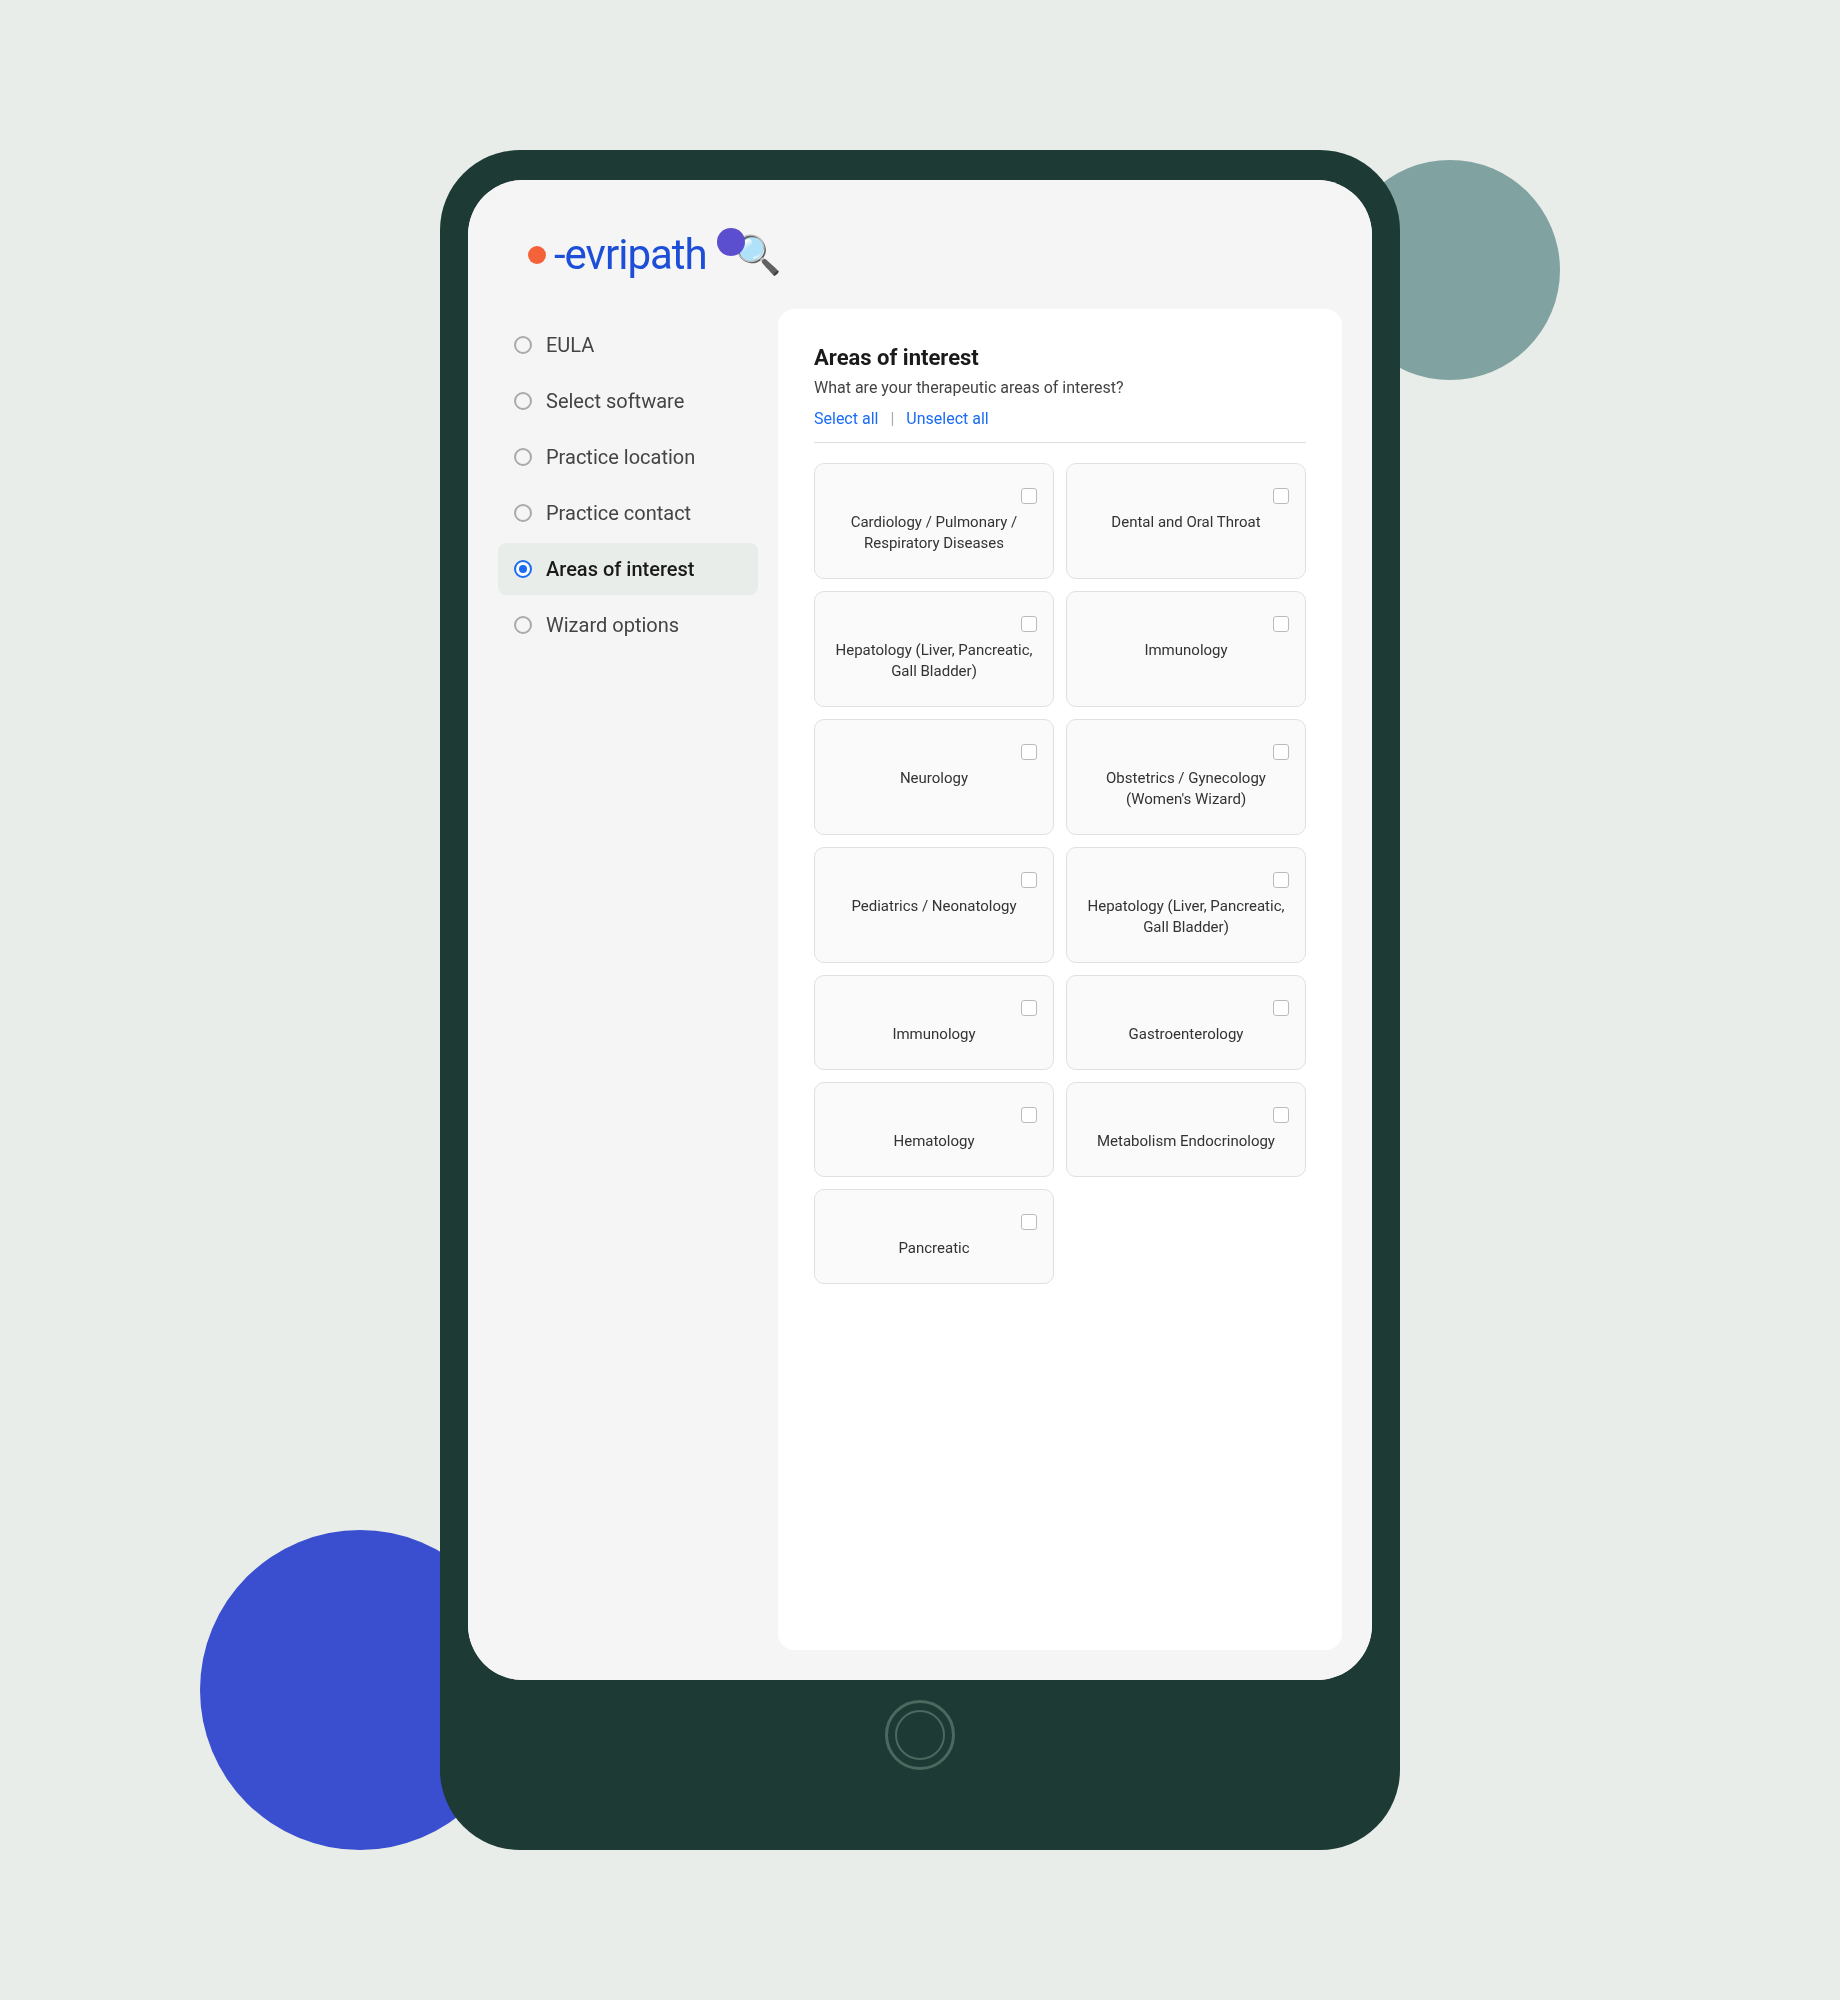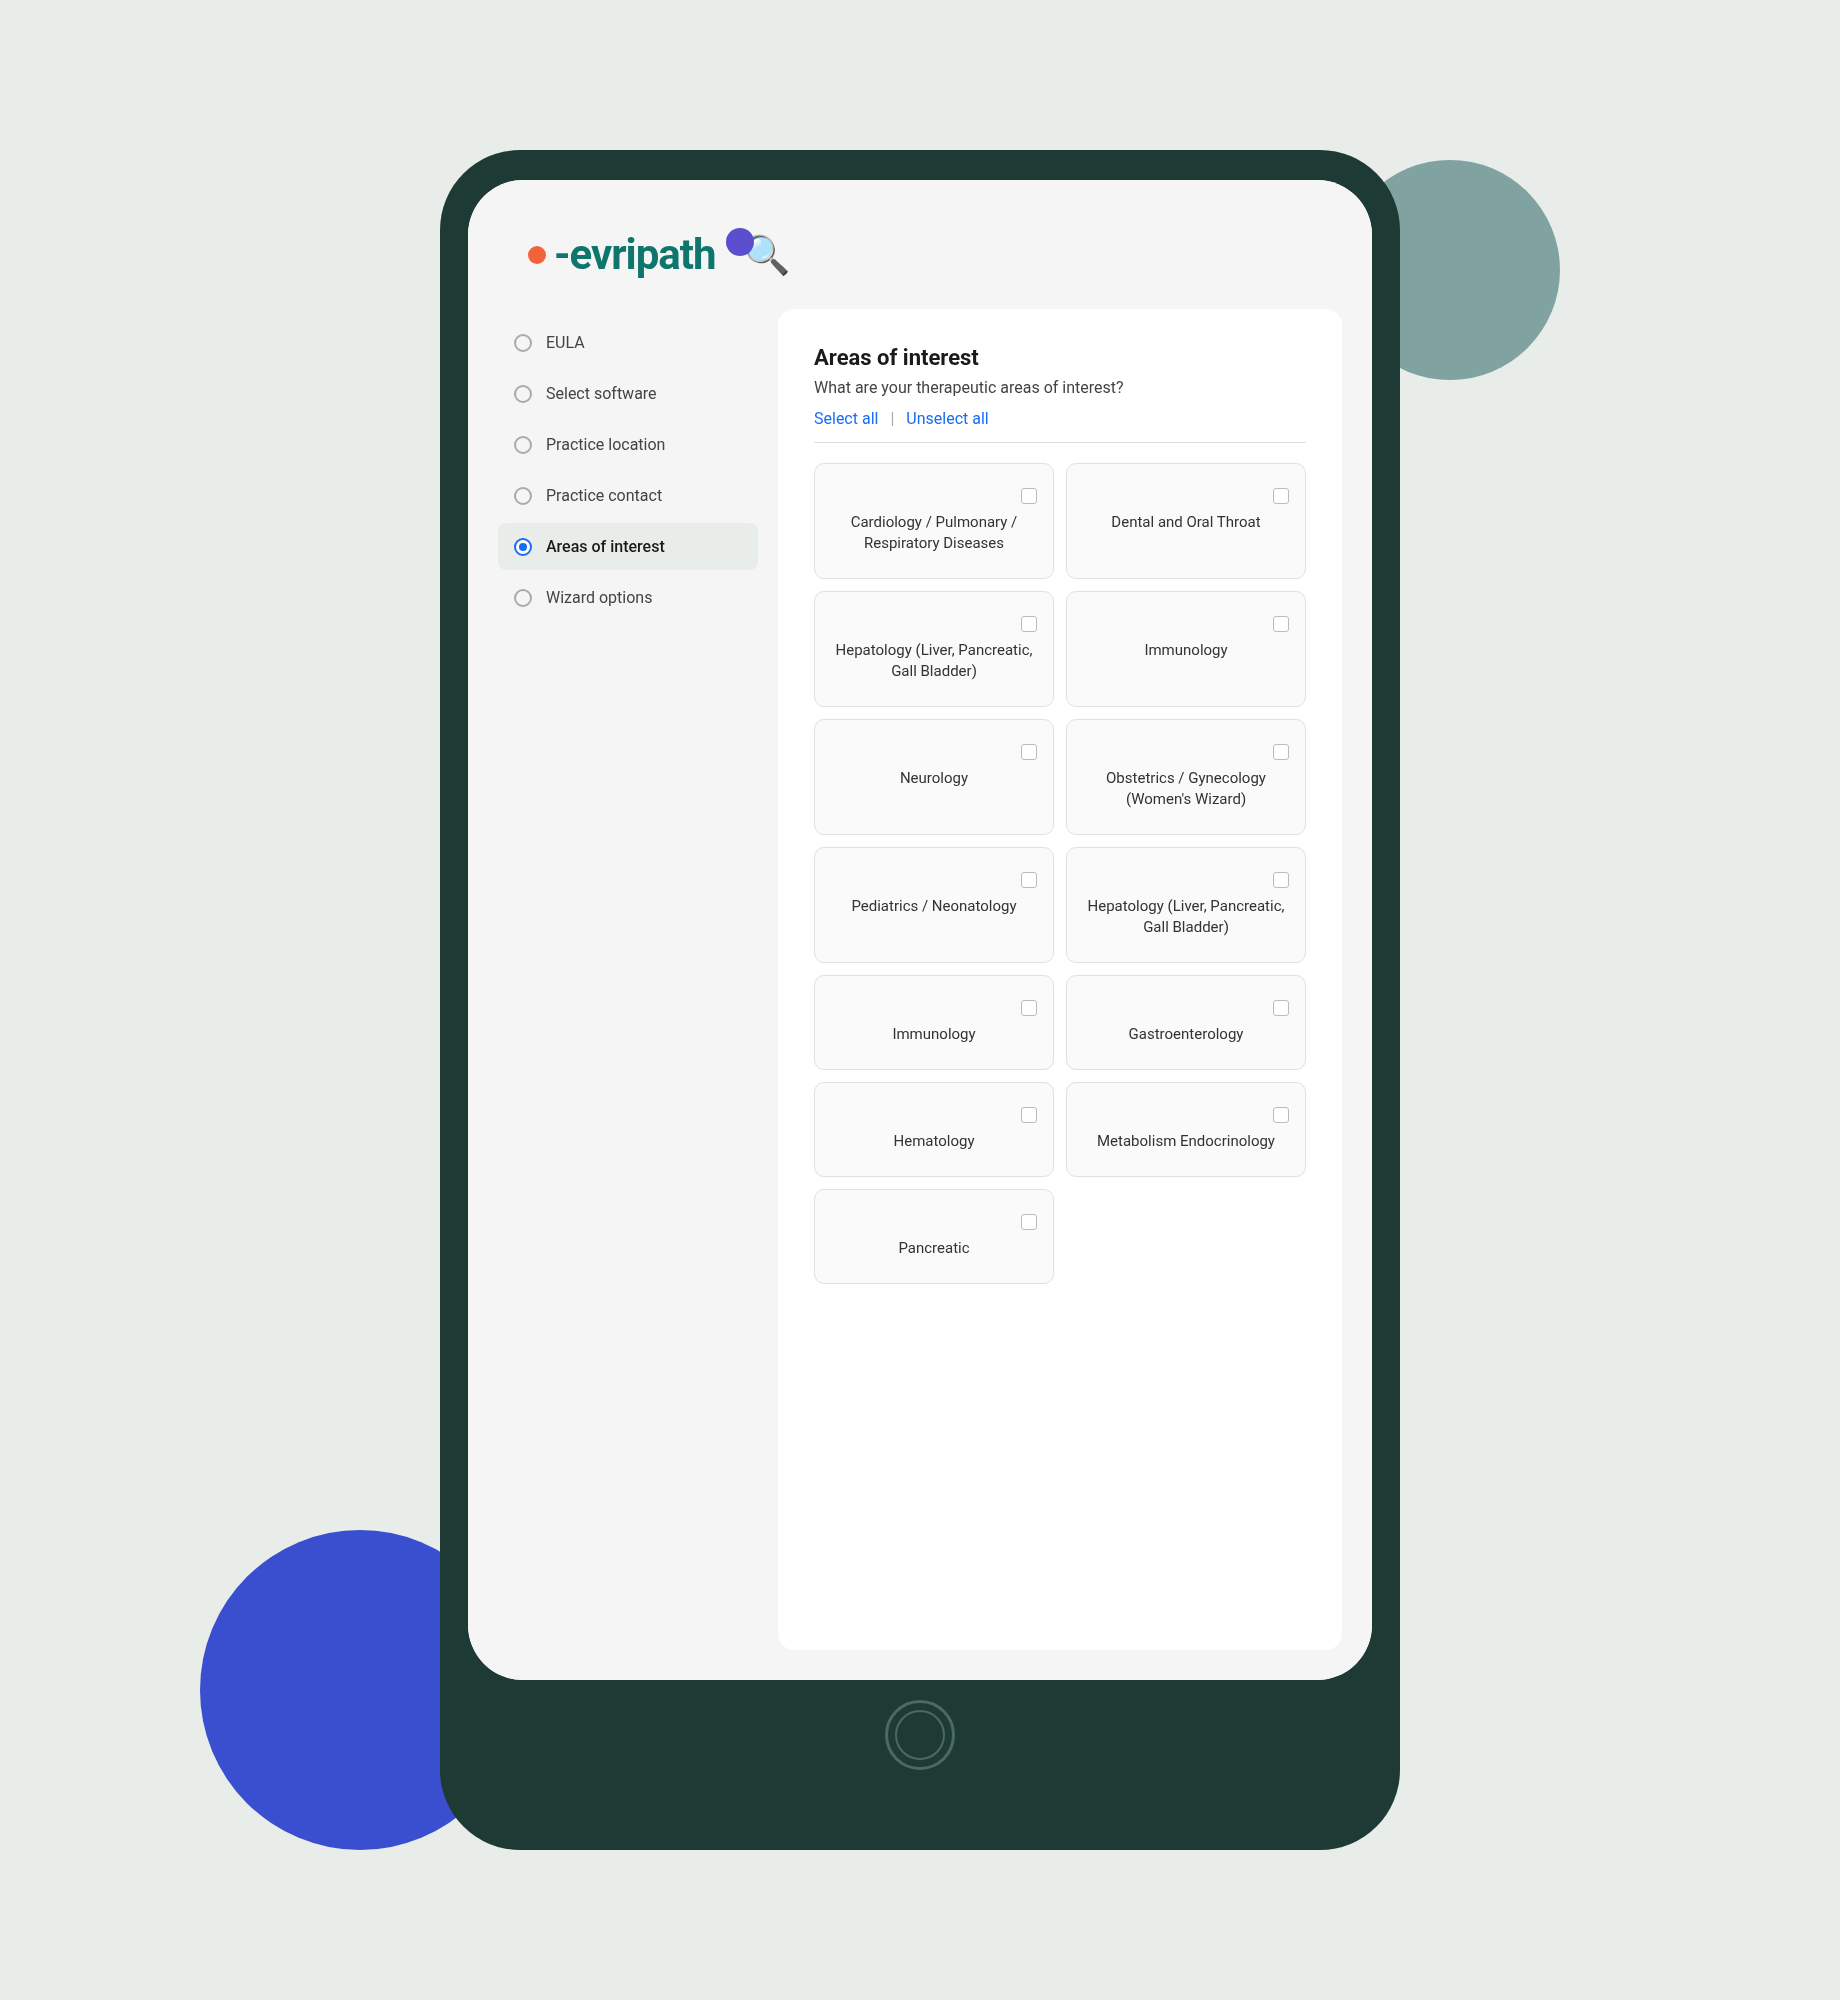--- a/index.html
+++ b/index.html
@@ -93,22 +93,22 @@
     .logo-dot {
       width: 18px;
       height: 18px;
       border-radius: 50%;
       background-color: #f4623a;
       margin-right: 2px;
     }
 
     .logo-text {
       font-size: 42px;
-      font-weight: 700;
-      color: #0f766e;
+      font-weight: 400;
+      color: #1d4ed8;
       letter-spacing: -1px;
     }
 
     .logo-icon {
       display: inline-flex;
       align-items: center;
       margin-left: 4px;
       position: relative;
     }
 
@@ -177,21 +177,21 @@
 
     .sidebar-item.active .radio-circle::after {
       content: '';
       width: 8px;
       height: 8px;
       border-radius: 50%;
       background-color: #1a6cf5;
     }
 
     .sidebar-item-label {
-      font-size: 16px;
+      font-size: 20px;
       color: #444;
     }
 
     .sidebar-item.active .sidebar-item-label {
       color: #1a1a1a;
       font-weight: 500;
     }
 
     
     .content-panel {

